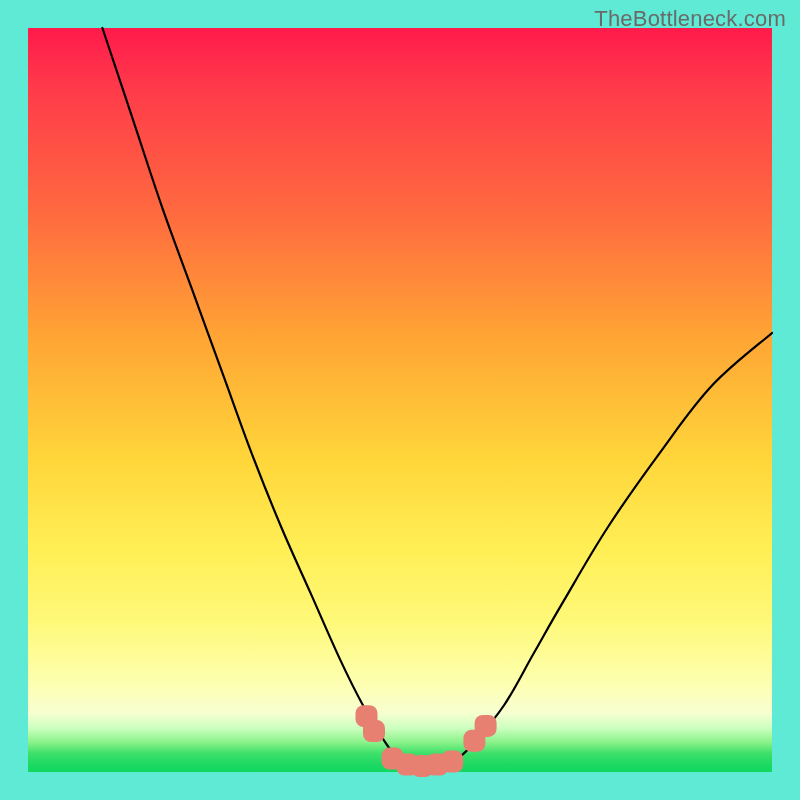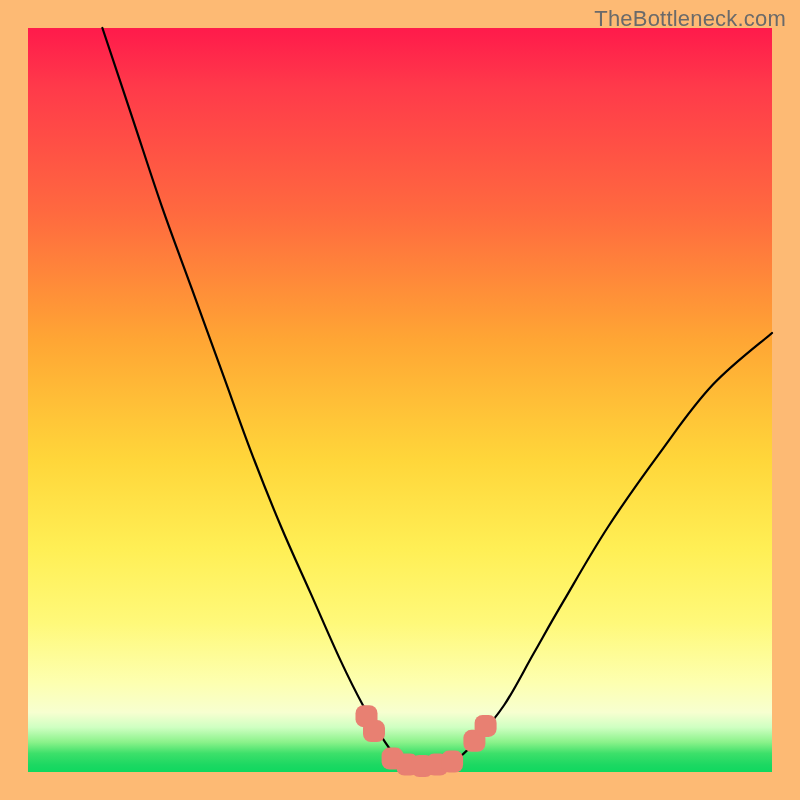--- a/index.html
+++ b/index.html
@@ -7,21 +7,21 @@
     padding: 0;
     width: 800px;
     height: 800px;
     background: #000;
     overflow: hidden;
     font-family: Arial, Helvetica, sans-serif;
   }
   .frame {
     position: absolute;
     inset: 0;
-    background: #fdba74;
+    background: #5eead4;
   }
   .plot {
     position: absolute;
     left: 28px;
     top: 28px;
     width: 744px;
     height: 744px;
     
     background: linear-gradient(
       to bottom,

